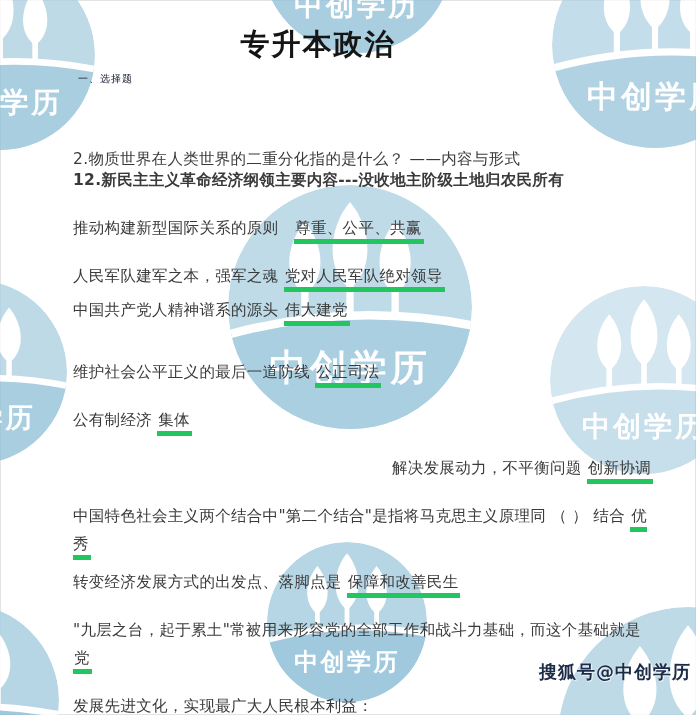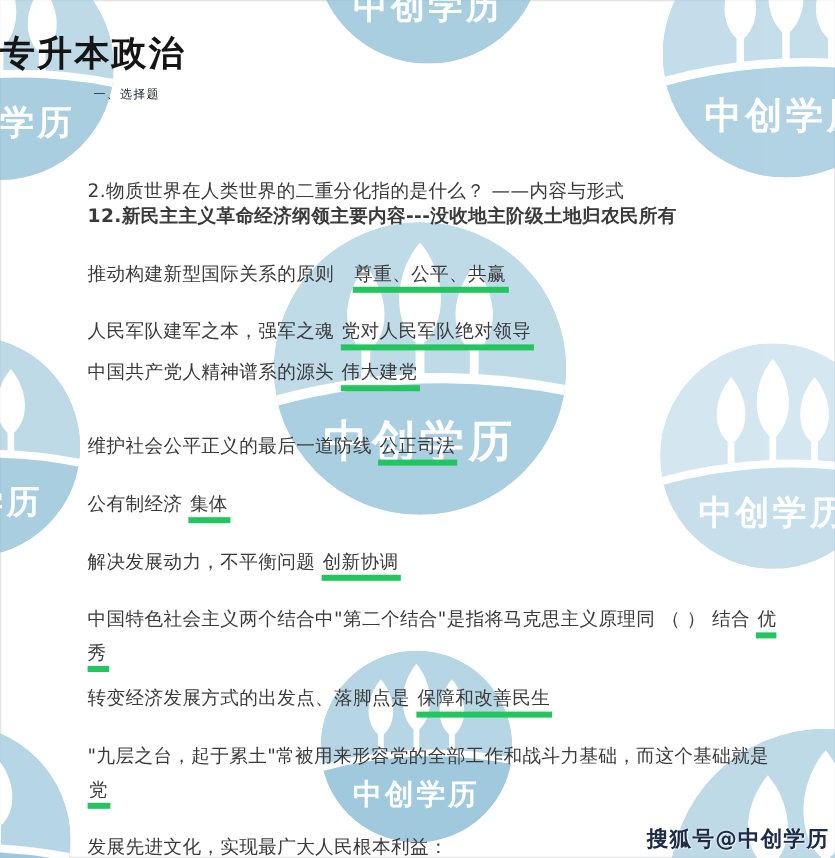--- a/index.html
+++ b/index.html
@@ -11,39 +11,40 @@
     font-family:"DejaVu Sans","Liberation Sans",sans-serif;
     box-shadow:inset 0 0 0 1px #e3e3e3;
   }
   .wm{position:absolute;z-index:1;pointer-events:none;}
   .wm text{
     font-family:"DejaVu Sans","Liberation Sans",sans-serif;
     font-weight:bold;
   }
   #doc-title{
     position:absolute;left:0;top:25px;width:636px;
+    text-align:center;
     font-size:29px;font-weight:700;letter-spacing:2px;
     color:#151515;z-index:2;
   }
   #section-heading{
     position:absolute;left:78px;top:72px;
     font-size:10px;color:#0f172a;letter-spacing:1px;z-index:2;
   }
   .doc-line{
     position:absolute;left:73px;width:580px;
     font-size:15.5px;line-height:28px;
     color:#3a3a3a;letter-spacing:0.3px;z-index:2;
   }
   .doc-line .seg{white-space:pre-wrap;}
   .doc-line .ans{
     border-bottom:5px solid #22c55e;
     padding:0 2px 2px 1px;
   }
   #sohu-badge{
-    position:absolute;right:5px;top:687px;
+    position:absolute;right:5px;top:660px;
     font-size:18px;font-weight:700;letter-spacing:1px;
     color:#1c2b47;z-index:3;
     text-shadow:0 0 2px rgba(255,255,255,0.9), 1px 1px 0 rgba(255,255,255,0.6);
   }
 </style>
 </head>
 <body>
 
 <div id="page">
   <div id="wm-layer">
@@ -254,21 +255,21 @@
       </div>
       <div class="doc-line" style="top: 296px;">
         <div><span class="seg">中国共产党人精神谱系的源头 </span><span class="seg ans">伟大建党</span></div>
       </div>
       <div class="doc-line" style="top: 358px;">
         <div><span class="seg">维护社会公平正义的最后一道防线 </span><span class="seg ans">公正司法</span></div>
       </div>
       <div class="doc-line" style="top: 406px;">
         <div><span class="seg">公有制经济 </span><span class="seg ans">集体</span></div>
       </div>
-      <div class="doc-line" style="top: 454px;">
+      <div class="doc-line" style="top: 454px; text-align: right;">
         <div><span class="seg">解决发展动力，不平衡问题 </span><span class="seg ans">创新协调</span></div>
       </div>
       <div class="doc-line" style="top: 502px;">
         <div><span class="seg">中国特色社会主义两个结合中"第二个结合"是指将马克思主义原理同 （ ） 结合 </span><span class="seg ans">优秀</span></div>
       </div>
       <div class="doc-line" style="top: 568px;">
         <div><span class="seg">转变经济发展方式的出发点、落脚点是 </span><span class="seg ans">保障和改善民生</span></div>
       </div>
       <div class="doc-line" style="top: 616px;">
         <div><span class="seg">"九层之台，起于累土"常被用来形容党的全部工作和战斗力基础，而这个基础就是 </span><span class="seg ans">党</span></div>

